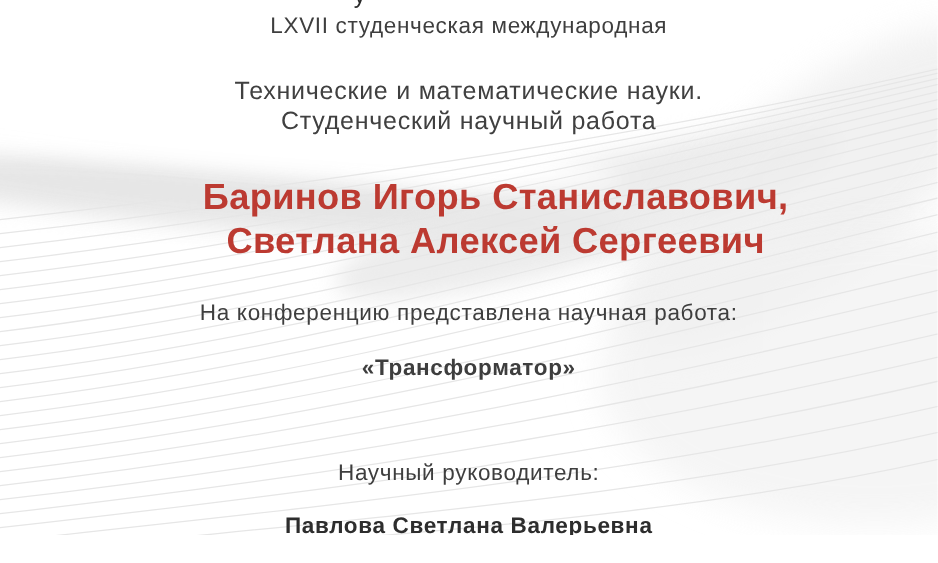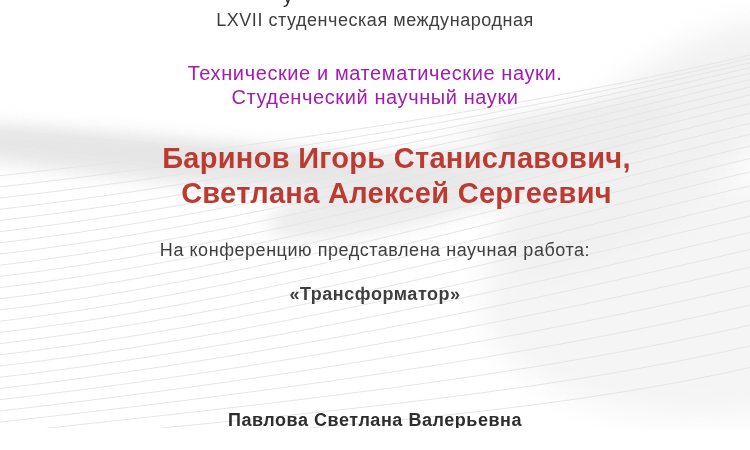--- a/index.html
+++ b/index.html
@@ -51,21 +51,21 @@
     top: 10px;
     font-size: 18px;
     line-height: 20px;
     font-weight: 300;
   }
   .section-title {
     top: 61px;
     font-size: 20px;
     line-height: 24px;
     font-weight: 300;
-    color: #a21caf;
+    color: #404040;
   }
   .recipient-names {
     top: 141px;
     font-size: 29px;
     line-height: 35px;
     font-weight: 700;
     color: var(--accent-red);
     letter-spacing: 0.01em;
     padding-left: 43px;
   }
@@ -147,28 +147,29 @@
   </svg>
 
   <div class="clipped-glyph">у</div>
 
   <div class="txt conference-title">
     <div>LXVII студенческая международная</div>
   </div>
 
   <div class="txt section-title">
     <div>Технические и математические науки.</div>
-    <div>Студенческий научный науки</div>
+    <div>Студенческий научный работа</div>
   </div>
 
   <div class="txt recipient-names">
     <div>Баринов Игорь Станиславович,</div>
     <div>Светлана Алексей Сергеевич</div>
   </div>
 
   <div class="txt work-intro">На конференцию представлена научная работа:</div>
 
   <div class="txt work-title">«Трансформатор»</div>
 
+  <div class="txt supervisor-label">Научный руководитель:</div>
 
   <div class="txt supervisor-name">Павлова Светлана Валерьевна</div>
 
 </div>
 
 </body></html>

